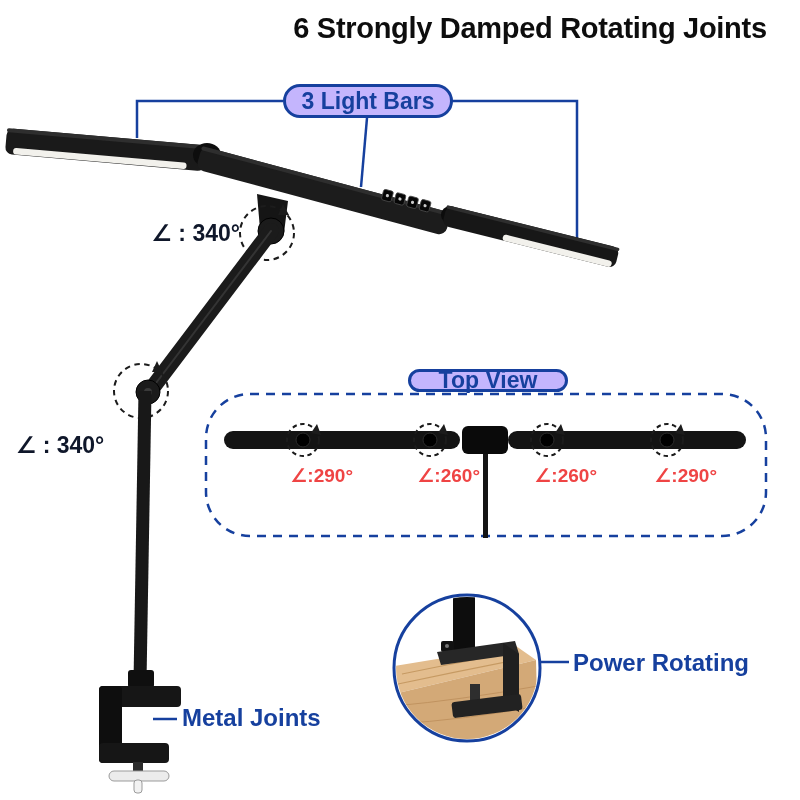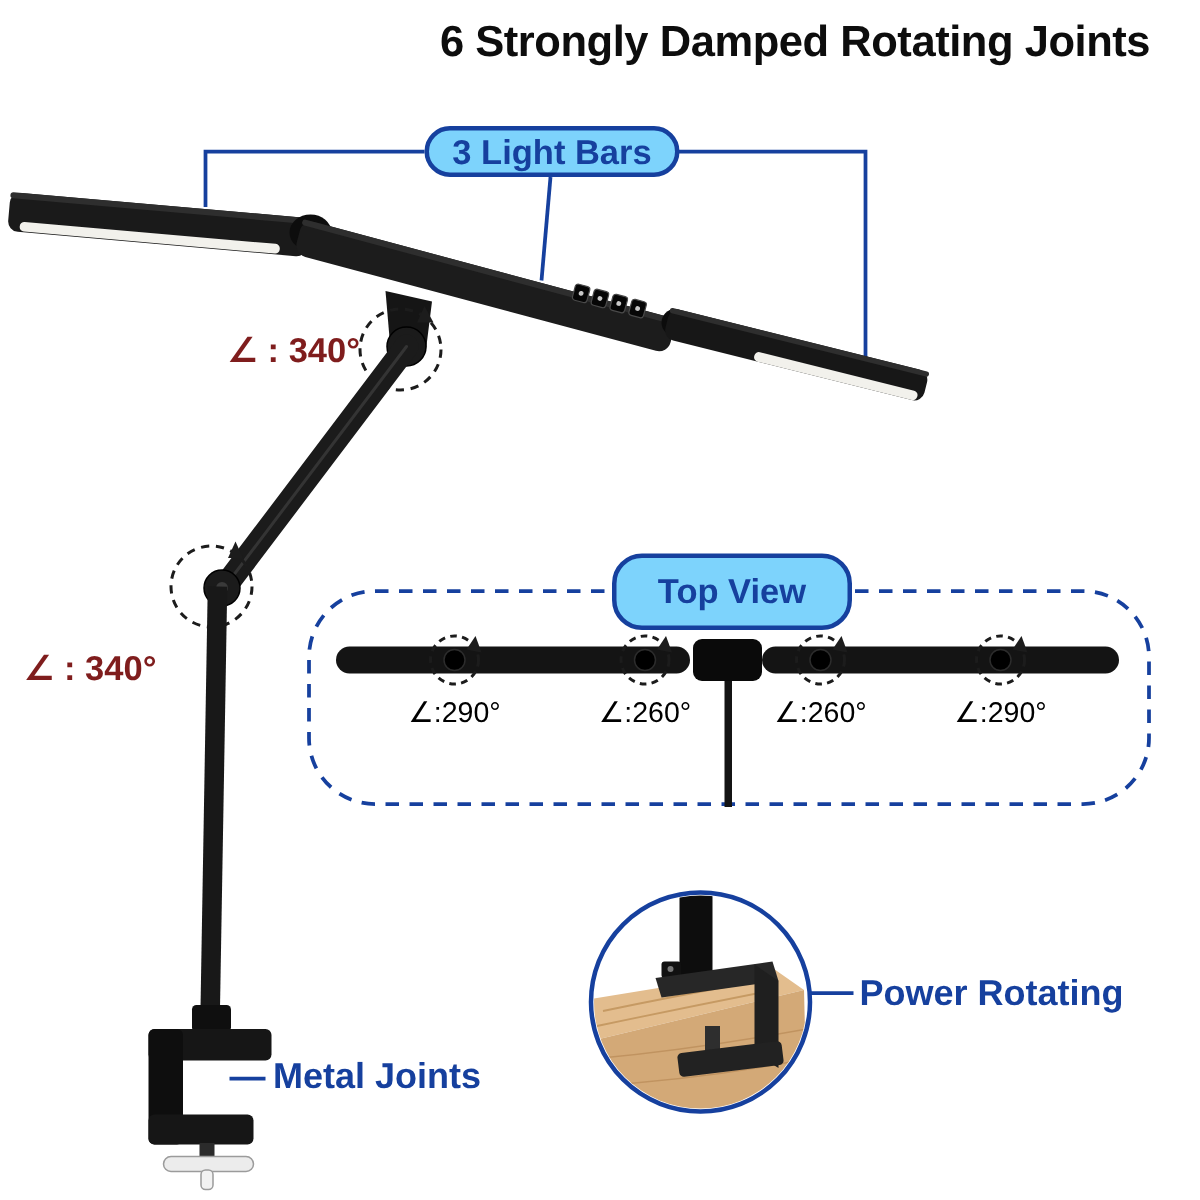--- a/index.html
+++ b/index.html
@@ -10,33 +10,33 @@
     font-family:"Liberation Sans","DejaVu Sans",sans-serif;
   }
   #canvas{ position:absolute; left:0; top:0; }
   .abs{ position:absolute; }
   .title{
     left:250px; top:12px; width:560px; text-align:center;
     font-size:29px; font-weight:700; color:#0d0d0d; letter-spacing:-0.3px;
   }
   .pill{
     display:flex; align-items:center; justify-content:center;
-    border:3px solid var(--blue); border-radius:20px; background:#7dd3fc;
+    border:3px solid var(--blue); border-radius:20px; background:#c4b5fd;
     color:var(--blue); font-weight:700; font-size:23px; box-sizing:border-box;
   }
   .pill-lightbars{ left:283px; top:84px; width:170px; height:34px; }
-  .pill-topview{ left:408px; top:369px; width:160px; height:51px; }
+  .pill-topview{ left:408px; top:369px; width:160px; height:23px; }
   .angle{
-    font-size:23px; font-weight:700; color:#7f1d1d; white-space:nowrap;
+    font-size:23px; font-weight:700; color:#0f172a; white-space:nowrap;
   }
   .angle-head{ left:140px; top:220px; width:100px; text-align:right; }
   .angle-elbow{ left:8px; top:432px; width:104px; text-align:center; }
   .tv-angle{
-    font-size:19px; font-weight:400; color:#000000;
-    width:100px; text-align:center; top:464px; white-space:nowrap;
+    font-size:19px; font-weight:700; color:#ef4444;
+    width:100px; text-align:right; top:464px; white-space:nowrap;
   }
   .tv-angle-1{ left:253px; } .tv-angle-2{ left:380px; }
   .tv-angle-3{ left:497px; } .tv-angle-4{ left:617px; }
   .blue-label{
     font-size:24px; font-weight:700; color:var(--blue); white-space:nowrap;
   }
   .label-power{ left:573px; top:649px; }
   .label-clamp{ left:182px; top:704px; }
 </style>
 </head>

